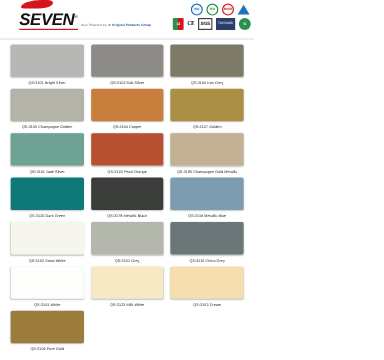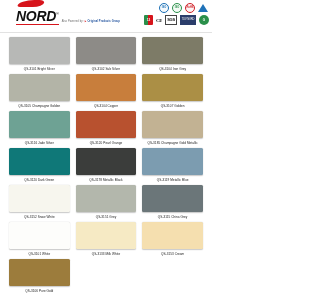--- a/index.html
+++ b/index.html
@@ -235,21 +235,21 @@
 </style>
 </head>
 <body>
 
 <div class="page">
 
   <div class="header">
 
     <div class="logo-block">
       <span class="logo-swoosh"></span>
-      <span class="logo-word"><span>NORD</span><span class="logo-reg">®</span></span>
+      <span class="logo-word"><span>SEVEN</span><span class="logo-reg">®</span></span>
       <span class="tagline"><span>Also Powered by:</span> <span class="tagline-arrow">➤</span> <span class="tagline-brand">Original Products Group</span></span>
     </div>
 
     <div class="badges">
       <div class="badge-row">
         <span class="badge badge-round">ISO</span>
         <span class="badge badge-round alt">ISO</span>
         <span class="badge badge-round red">RoHS</span>
         <span class="badge badge-tri"></span>
       </div>

